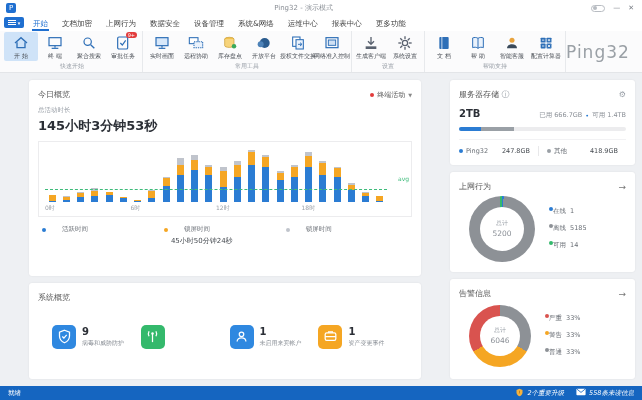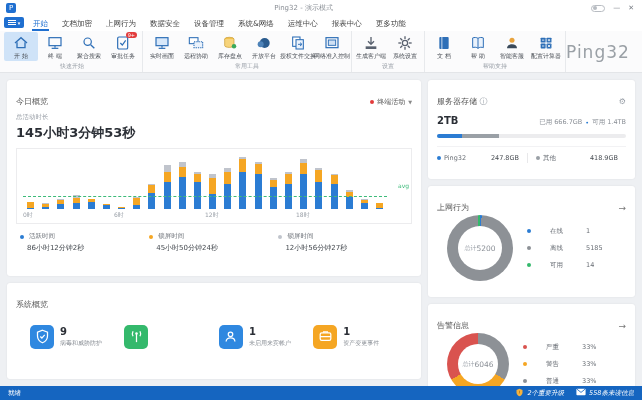--- a/index.html
+++ b/index.html
@@ -40,21 +40,21 @@
   .rbtn .rlabel { font-size:6px; color:#4a4f56; margin-top:1px; white-space:nowrap; }
   .rbadge { position:absolute; top:0; right:3px; background:#e23b3b; color:#fff; font-size:5px;
             border-radius:4px; padding:0 2px; line-height:6px; }
   .ribbon-logo { flex:1; display:flex; align-items:center; justify-content:flex-end; padding-right:14px;
                  color:#9aa0a6; font-size:17px; letter-spacing:1px; }
 
   
   .content { flex:1; display:flex; gap:7px; padding:7px; overflow:hidden; }
   .col-left { width:414px; display:flex; flex-direction:column; gap:7px; }
   .col-right { flex:1; display:flex; flex-direction:column; gap:7px; }
-  .card { background:#fff; border-radius:3px; box-shadow:0 0 2px rgba(0,0,0,.08); padding:16px 9px; }
+  .card { background:#fff; border-radius:3px; box-shadow:0 0 2px rgba(0,0,0,.08); padding:9px 9px;margin-left:22px; }
   .card-head { display:flex; align-items:center; justify-content:space-between; }
   .card-title { font-size:8px; color:#555; }
   .arrow-link { color:#777; font-size:9px; }
 
   
   .ov-card { height:196px; display:flex; flex-direction:column; }
   .filter { display:flex; align-items:center; gap:3px; color:#555; font-size:7px; }
   .dot { width:4px; height:4px; border-radius:50%; display:inline-block; }
   .caret { font-size:5px; color:#888; }
   .metric-label { color:#9aa0a8; font-size:6.5px; margin-top:6px; }
@@ -63,21 +63,21 @@
   .plot { position:relative; height:56px; display:flex; align-items:flex-end; }
   .bar-slot { flex:1; display:flex; justify-content:center; align-items:flex-end; height:100%; }
   .bar { width:7px; display:flex; flex-direction:column-reverse; }
   .bar i { display:block; width:100%; }
   .avg-line { position:absolute; left:0; right:0; border-top:1px dashed #3dbb7a; }
   .avg-label { position:absolute; right:2px; color:#3dbb7a; font-size:6px; }
   .xaxis { position:relative; height:9px; margin-top:2px; }
   .xaxis span { position:absolute; color:#9aa0a8; font-size:6px; }
   .ov-legend { display:flex; margin-top:8px; padding:0 4px; }
   .ov-leg-item { width:33.3%; }
-  .ov-leg-top { display:flex; align-items:center; gap:5px; color:#6a6f76; font-size:6.5px; }
+  .ov-leg-top { display:flex; align-items:center; gap:16px; color:#6a6f76; font-size:6.5px; }
   .ov-leg-val { color:#454a50; font-size:7px; margin-top:2px; padding-left:7px; }
 
   
   .sys-card { flex:1; display:flex; flex-direction:column; }
   .tiles { flex:1; display:flex; align-items:center; padding:0 14px; justify-content:space-between; }
   .tile { display:flex; align-items:center; gap:6px; width:23%; }
   .tile-ico { width:24px; height:24px; border-radius:5px; display:flex; align-items:center; justify-content:center; flex:none; }
   .tile-val { font-size:10px; font-weight:bold; color:#2b2f36; }
   .tile-label { font-size:6px; color:#8a8f96; margin-top:2px; white-space:nowrap; }
 
@@ -91,25 +91,25 @@
   .st-seg { flex:1; display:flex; align-items:center; gap:3px; font-size:6.5px; color:#6a6f76; }
   .st-seg b { margin-left:auto; color:#454a50; font-weight:normal; font-size:6.5px; padding-right:8px; }
   .st-div { width:1px; height:10px; background:#e8e8ea; margin-right:8px; }
   .head-ics { display:flex; gap:4px; color:#9aa0a8; font-size:8px; }
 
   
   .donut-card { flex:1; display:flex; flex-direction:column; }
   .donut-wrap { flex:1; display:flex; align-items:center; padding:2px 4px 0 10px; gap:14px; }
   .donut { border-radius:50%; position:relative; flex:none; }
   .donut .hole { position:absolute; background:#fff; border-radius:50%; inset:11px;
-                 display:flex; flex-direction:row; align-items:center; justify-content:center;text-align:right; }
+                 display:flex; flex-direction:column; align-items:center; justify-content:center;text-align:right; }
   .hole .cl { color:#9aa0a8; font-size:6px; }
   .hole .cv { color:#8a8f96; font-size:7.5px; margin-top:1px; }
   .d-legend { display:flex; flex-direction:column; gap:8px; }
-  .d-leg-row { display:flex; align-items:center; gap:19px; font-size:6.5px; color:#6a6f76; }
+  .d-leg-row { display:flex; align-items:flex-start; gap:0; font-size:6.5px; color:#6a6f76; }
 
   
   .statusbar { height:14px; background:#1565c0; color:#fff; display:flex; align-items:center;
                padding:0 8px; font-size:6.5px; flex:none; }
   .sb-left { flex:1; }
   .sb-item { display:flex; align-items:center; gap:3px; margin-left:12px; }
 </style>
 </head>
 <body>
 
@@ -537,35 +537,33 @@
             <span style="left: 50%;">12时</span>
             <span style="left: 75%;">18时</span>
           </div>
       </div>
       <div class="ov-legend" id="ov-legend">
           <div class="ov-leg-item">
             <div class="ov-leg-top">
               <i class="dot" style="background:#2b7cd3"></i>
               <span>活跃时间</span>
             </div>
-            <div class="ov-leg-val">86小时12分钟2秒</div>
           </div>
           <div class="ov-leg-item">
             <div class="ov-leg-top">
               <i class="dot" style="background:#f5a623"></i>
               <span>锁屏时间</span>
             </div>
             <div class="ov-leg-val">45小时50分钟24秒</div>
           </div>
           <div class="ov-leg-item">
             <div class="ov-leg-top">
               <i class="dot" style="background:#c0c4cc"></i>
               <span>锁屏时间</span>
             </div>
-            <div class="ov-leg-val">12小时56分钟27秒</div>
           </div>
         </div>
     </div>
 
     <div class="card sys-card">
       <div class="card-head">
         <span class="card-title">系统概览</span>
       </div>
       <div class="tiles" id="sys-tiles">
           <div class="tile">

